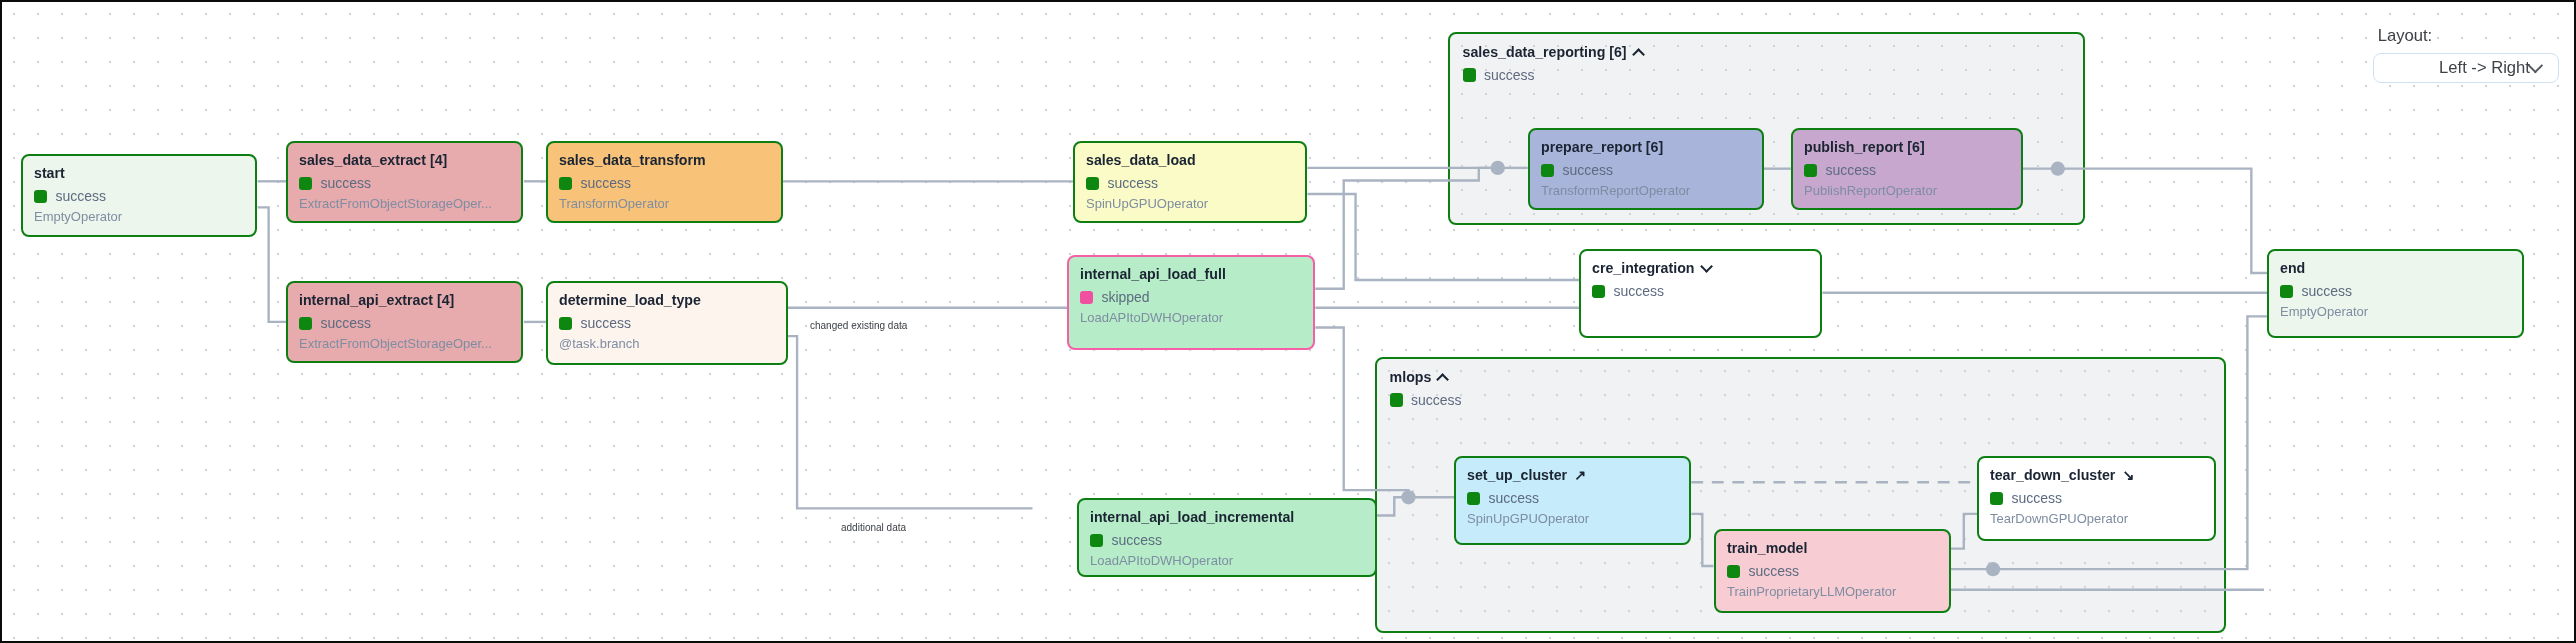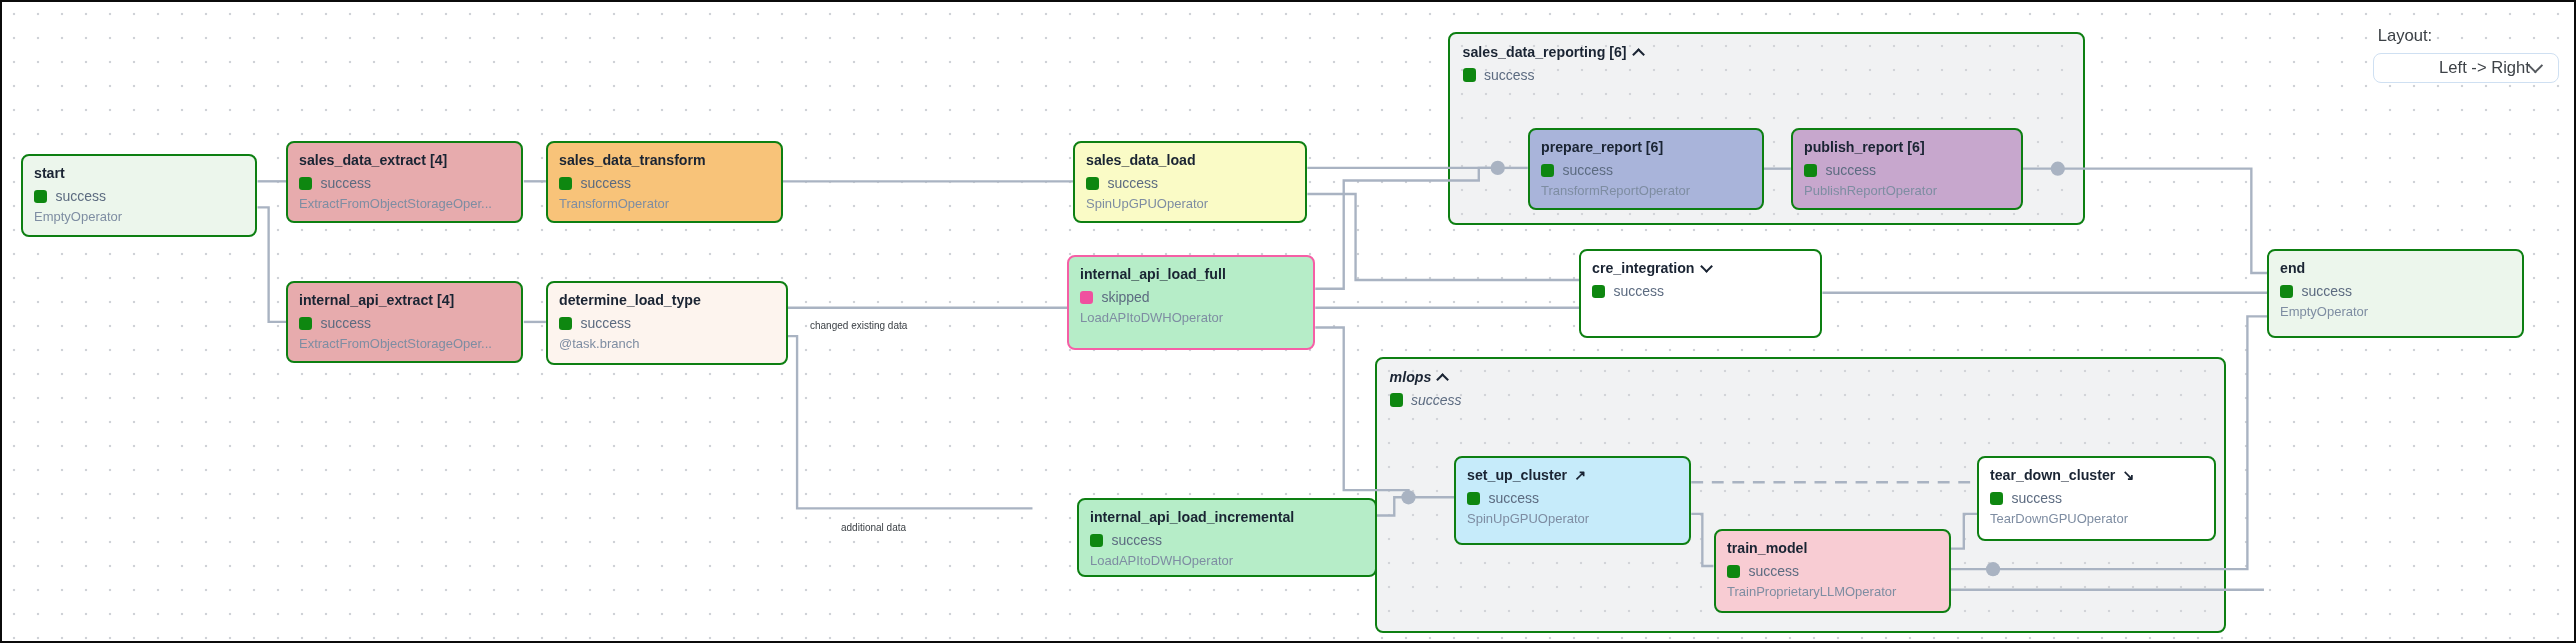--- a/index.html
+++ b/index.html
@@ -61,21 +61,21 @@
     <div class="titlerow">
         <span>sales_data_reporting [6]</span>
         <span class="chev up"></span>
       </div>
     <div class="metarow">
         <span class="sq"></span>
         <span>success</span>
       </div>
   </div>
 
-  <div class="group" style="left:1373px;top:355px;width:851px;height:276px;font-style:italic;">
+  <div class="group" style="left:1373px;top:355px;width:851px;height:276px;">
     <div class="titlerow">
         <span>mlops</span>
         <span class="chev up"></span>
       </div>
     <div class="metarow">
         <span class="sq"></span>
         <span>success</span>
       </div>
   </div>
 

